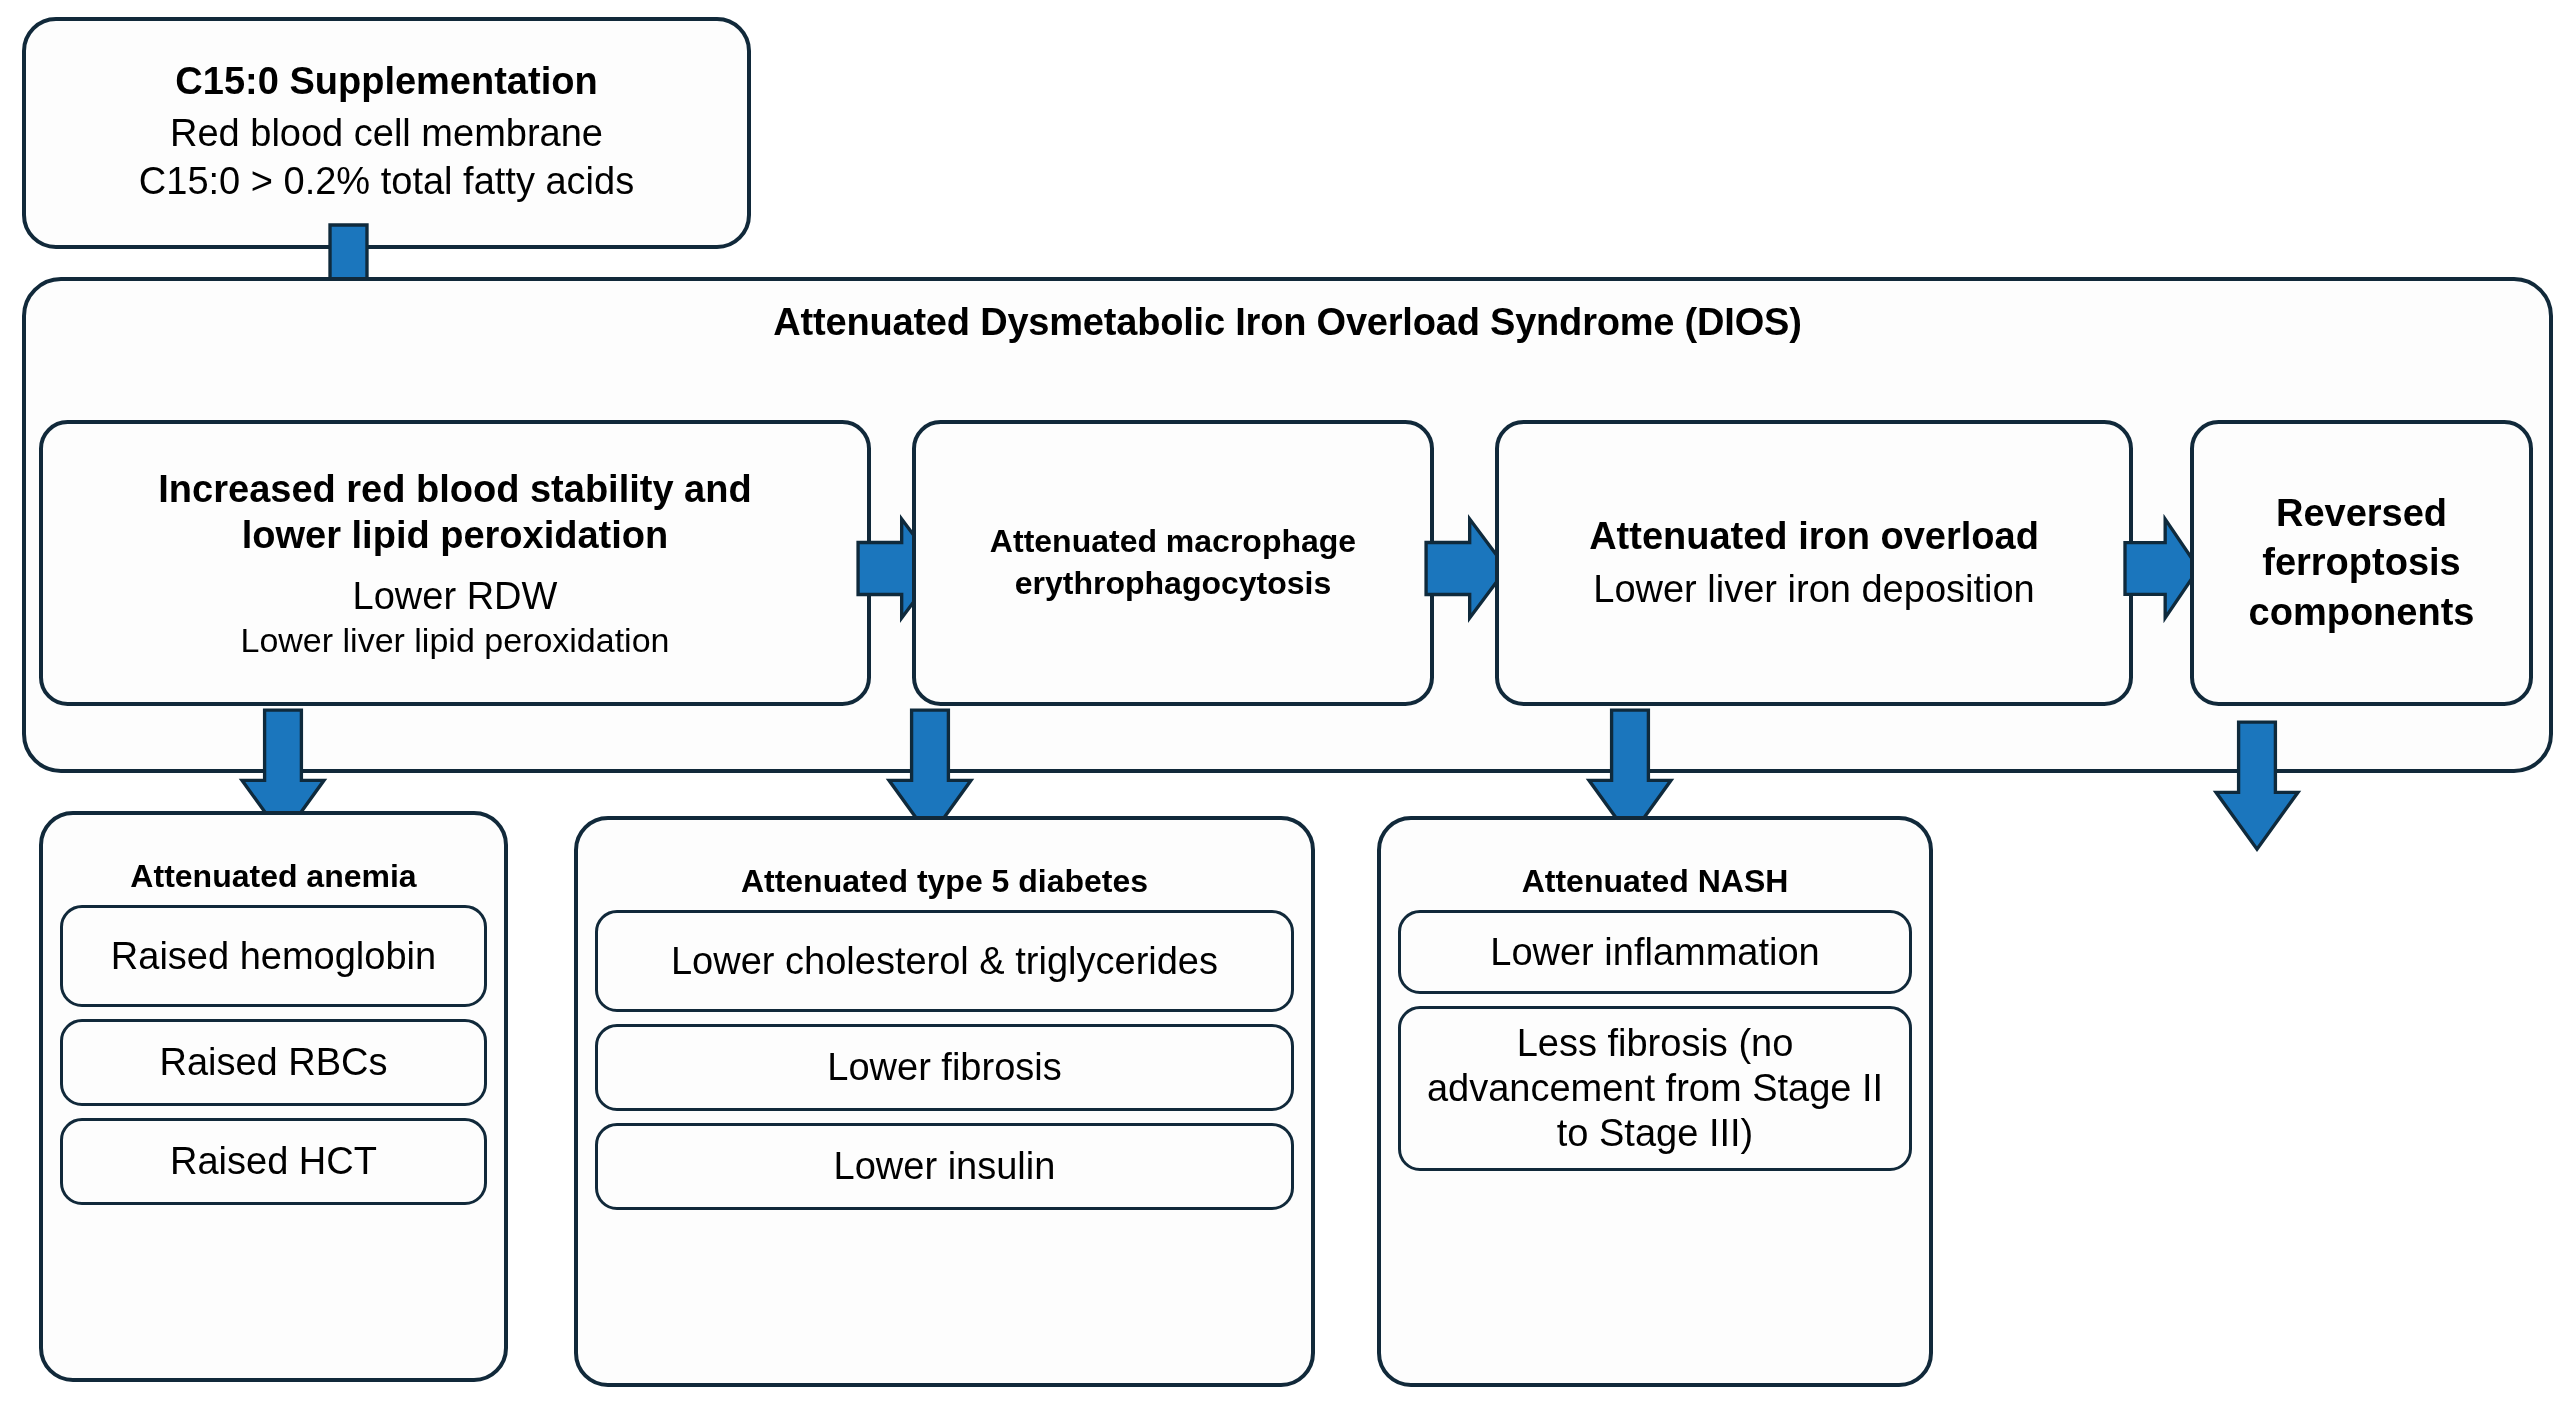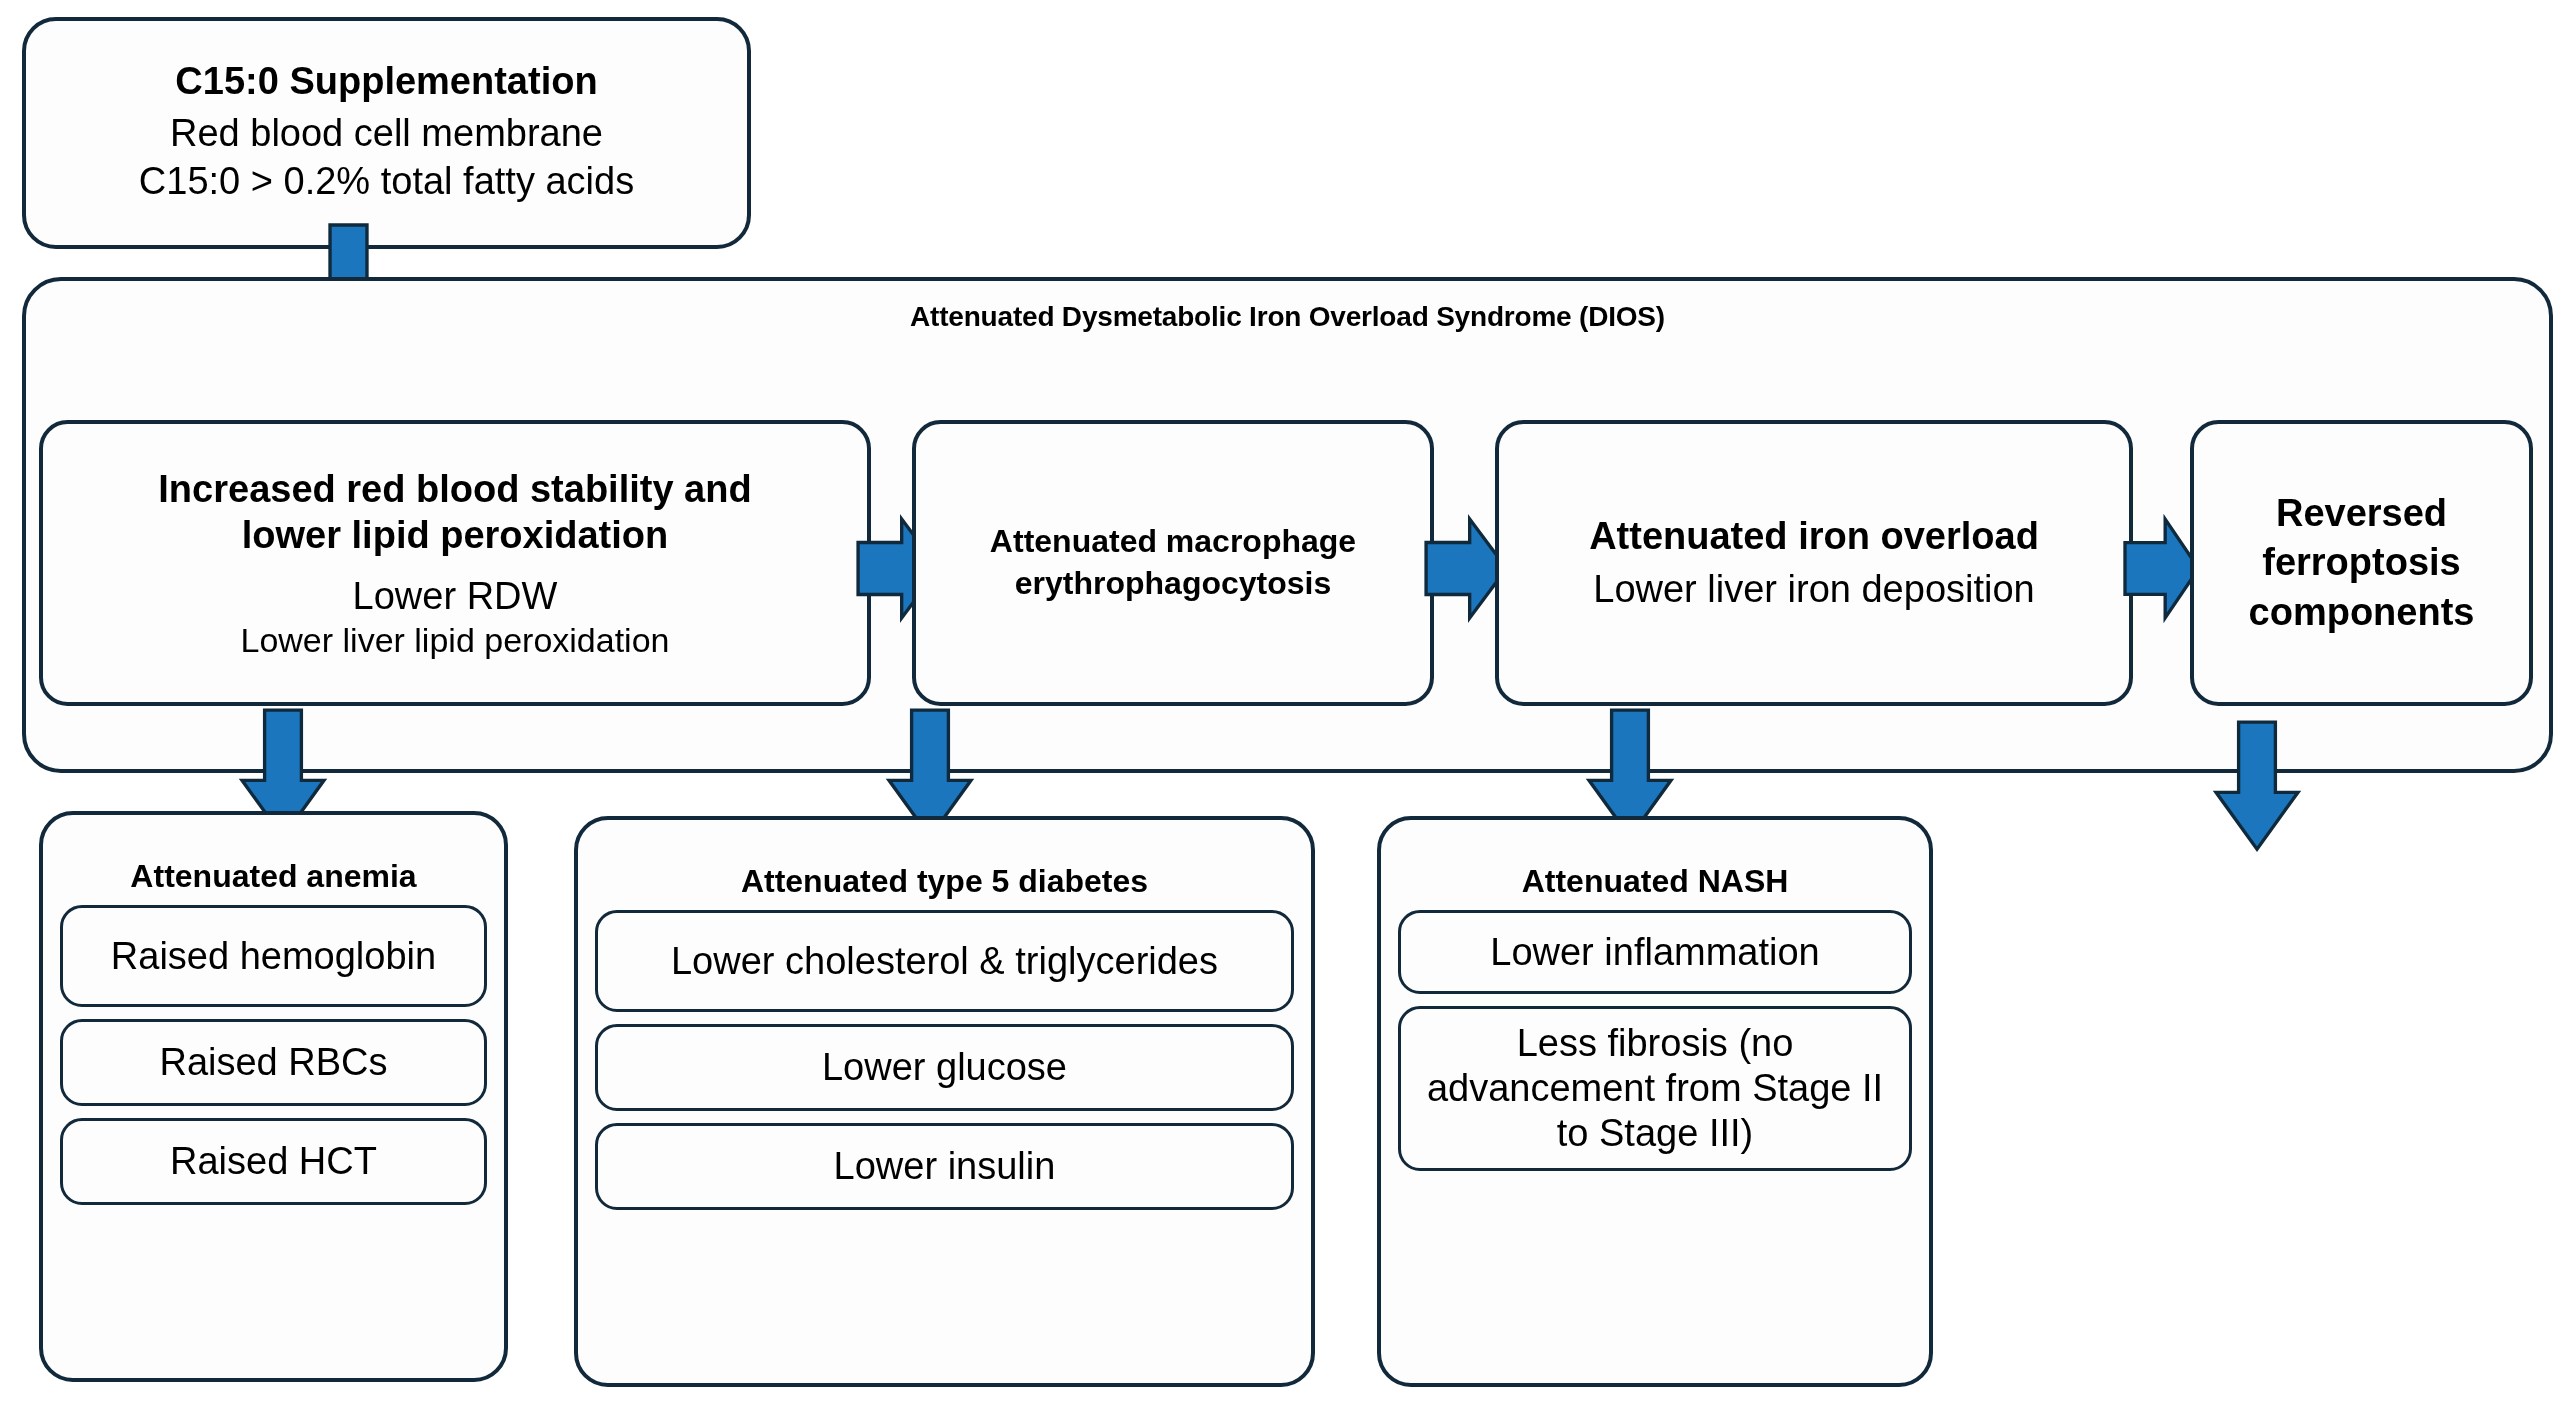--- a/index.html
+++ b/index.html
@@ -45,21 +45,21 @@
 
   #dios-container {
     left: 22px; top: 277px; width: 2531px; height: 496px;
     border-radius: 39px;
     justify-content: flex-start;
     align-items: center;
     padding-top: 18.5px;
   }
   #dios-title {
     font-weight: bold;
-    font-size: 28px;
+    font-size: 38px;
     letter-spacing: -0.2px;
   }
 
   #rbc-box {
     left: 39px; top: 420px; width: 832px; height: 286px;
     font-size: 37px;
     padding: 5px 11.8px;
   }
   #rbc-box .b1 { font-weight: bold; font-size: 38px; line-height: 1.22; margin-bottom: 15px; }
   #rbc-box .b2 { font-weight: normal; font-size: 38px; margin-bottom: 1.7px; }
@@ -221,21 +221,21 @@
   <div class="disease" id="anemia-box">
     <div class="dtitle">Attenuated anemia</div>
     <div class="sub tall">Raised hemoglobin</div>
     <div class="sub">Raised RBCs</div>
     <div class="sub">Raised HCT</div>
   </div>
 
   <div class="disease" id="diabetes-box">
     <div class="dtitle">Attenuated type 5 diabetes</div>
     <div class="sub tall">Lower cholesterol &amp; triglycerides</div>
-    <div class="sub">Lower glucose</div>
+    <div class="sub">Lower fibrosis</div>
     <div class="sub">Lower insulin</div>
   </div>
 
   <div class="disease" id="nash-box">
     <div class="dtitle">Attenuated NASH</div>
     <div class="sub">Lower inflammation</div>
     <div class="sub tall">Less fibrosis (no advancement from Stage II to Stage III)</div>
   </div>
 
 

